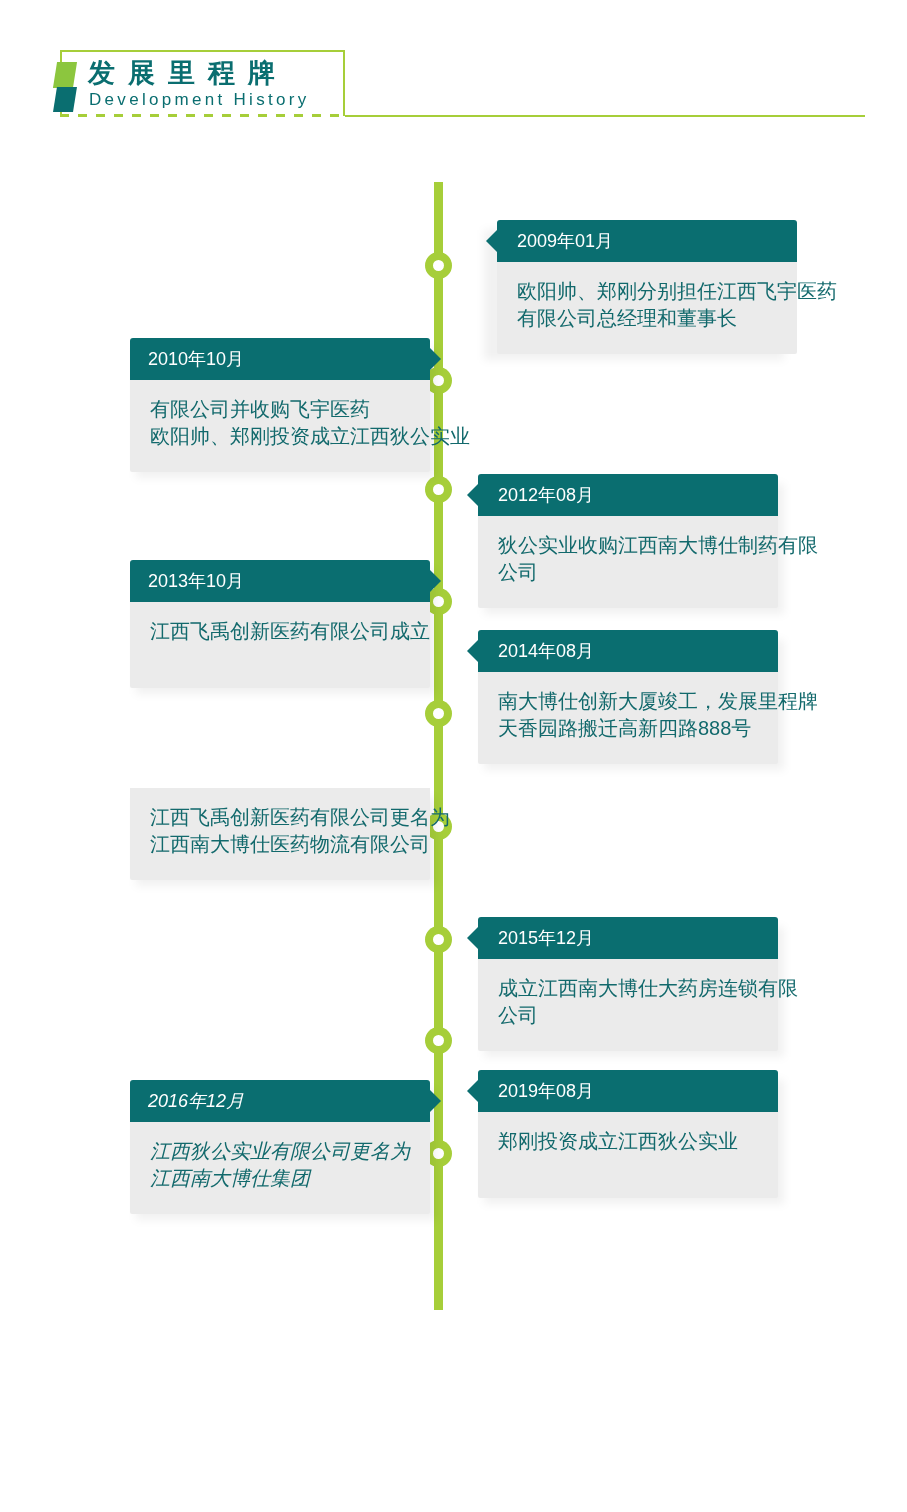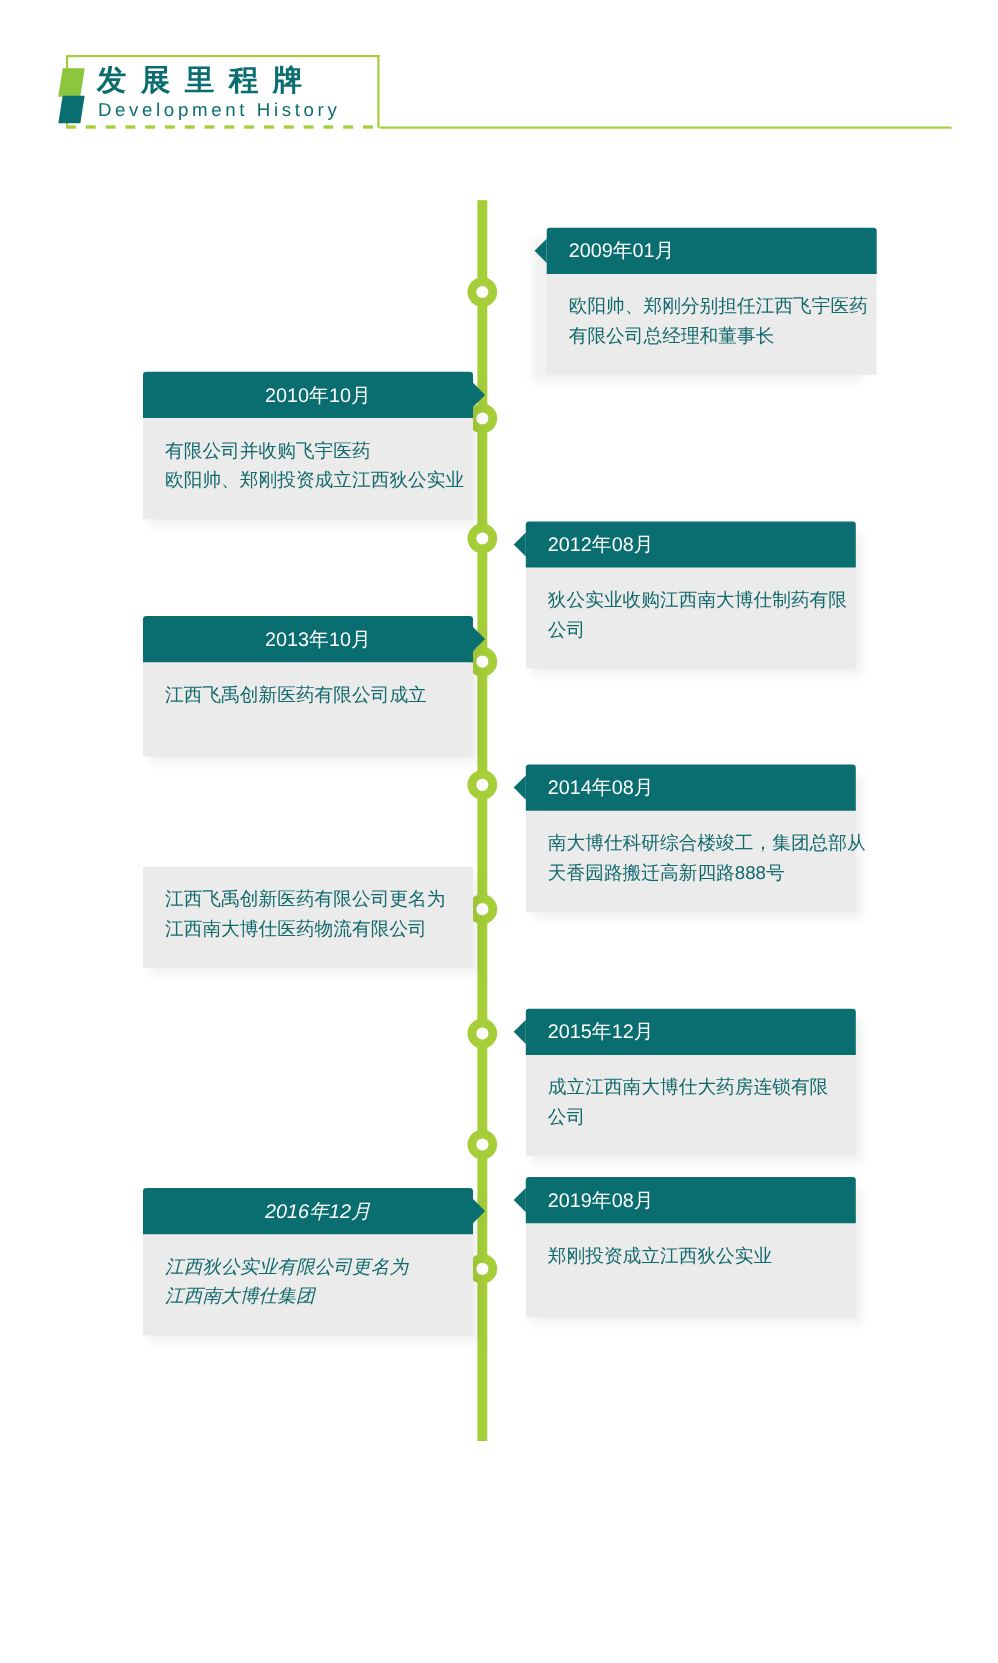--- a/index.html
+++ b/index.html
@@ -150,21 +150,21 @@
   .card-header {
     position: relative;
     height: 42px;
     background: #0a6e70;
     color: #ffffff;
     font-size: 18px;
     line-height: 42px;
     box-sizing: border-box;
   }
   .tl-card.right .card-header { padding-left: 20px; border-radius: 3px 3px 0 0; }
-  .tl-card.left  .card-header { padding-left: 18px; border-radius: 3px 3px 0 0; text-align: center; }
+  .tl-card.left  .card-header { padding-left: 18px; border-radius: 3px 3px 0 0; }
 
   
   .card-notch {
     position: absolute;
     top: 10px;
     width: 0; height: 0;
   }
   .tl-card.right .card-notch {
     left: -11px;
     border-top: 11px solid transparent;
@@ -174,21 +174,21 @@
   .tl-card.left .card-notch {
     right: -11px;
     border-top: 11px solid transparent;
     border-bottom: 11px solid transparent;
     border-left: 11px solid #0a6e70;
   }
 
   .card-body {
     background: #ebebeb;
     color: #12696c;
-    font-size: 17px;
+    font-size: 20px;
     line-height: 27px;
     padding: 16px 20px 22px 20px;
     box-sizing: border-box;
     border-radius: 0 0 2px 2px;
     min-height: 86px;
   }
   .card-body .body-line { display: block; white-space: nowrap; }
 </style>
 </head>
 <body>
@@ -230,21 +230,21 @@
         <div class="dot-hole"></div>
       </div>
       <div class="timeline-dot" style="top: 1027px;">
         <div class="dot-hole"></div>
       </div>
       <div class="timeline-dot" style="top: 1140px;">
         <div class="dot-hole"></div>
       </div>
     </div>
   <div id="cards-layer">
-      <div class="tl-card right" style="top: 207px; padding-left: 19px;">
+      <div class="tl-card right" style="top: 220px; padding-left: 19px;">
         <div class="card-shadow"></div>
         <div class="card-inner">
           <div class="card-header">2009年01月<div class="card-notch"></div></div>
           <div class="card-body">
             <span class="body-line">欧阳帅、郑刚分别担任江西飞宇医药</span>
             <span class="body-line">有限公司总经理和董事长</span>
           </div>
         </div>
       </div>
       <div class="tl-card left" style="top: 338px;">
@@ -269,26 +269,26 @@
       </div>
       <div class="tl-card left" style="top: 560px;">
         <div class="card-shadow"></div>
         <div class="card-inner">
           <div class="card-header">2013年10月<div class="card-notch"></div></div>
           <div class="card-body">
             <span class="body-line">江西飞禹创新医药有限公司成立</span>
           </div>
         </div>
       </div>
-      <div class="tl-card right" style="top: 695px;">
+      <div class="tl-card right" style="top: 630px;">
         <div class="card-shadow"></div>
         <div class="card-inner">
           <div class="card-header">2014年08月<div class="card-notch"></div></div>
           <div class="card-body">
-            <span class="body-line">南大博仕科研综合楼竣工，集团总部从</span>
+            <span class="body-line">南大博仕创新大厦竣工，发展里程牌</span>
             <span class="body-line">天香园路搬迁高新四路888号</span>
           </div>
         </div>
       </div>
       <div class="tl-card left" style="top: 788px;">
         <div class="card-shadow"></div>
         <div class="card-inner">
           <div class="card-body">
             <span class="body-line">江西飞禹创新医药有限公司更名为</span>
             <span class="body-line">江西南大博仕医药物流有限公司</span>

